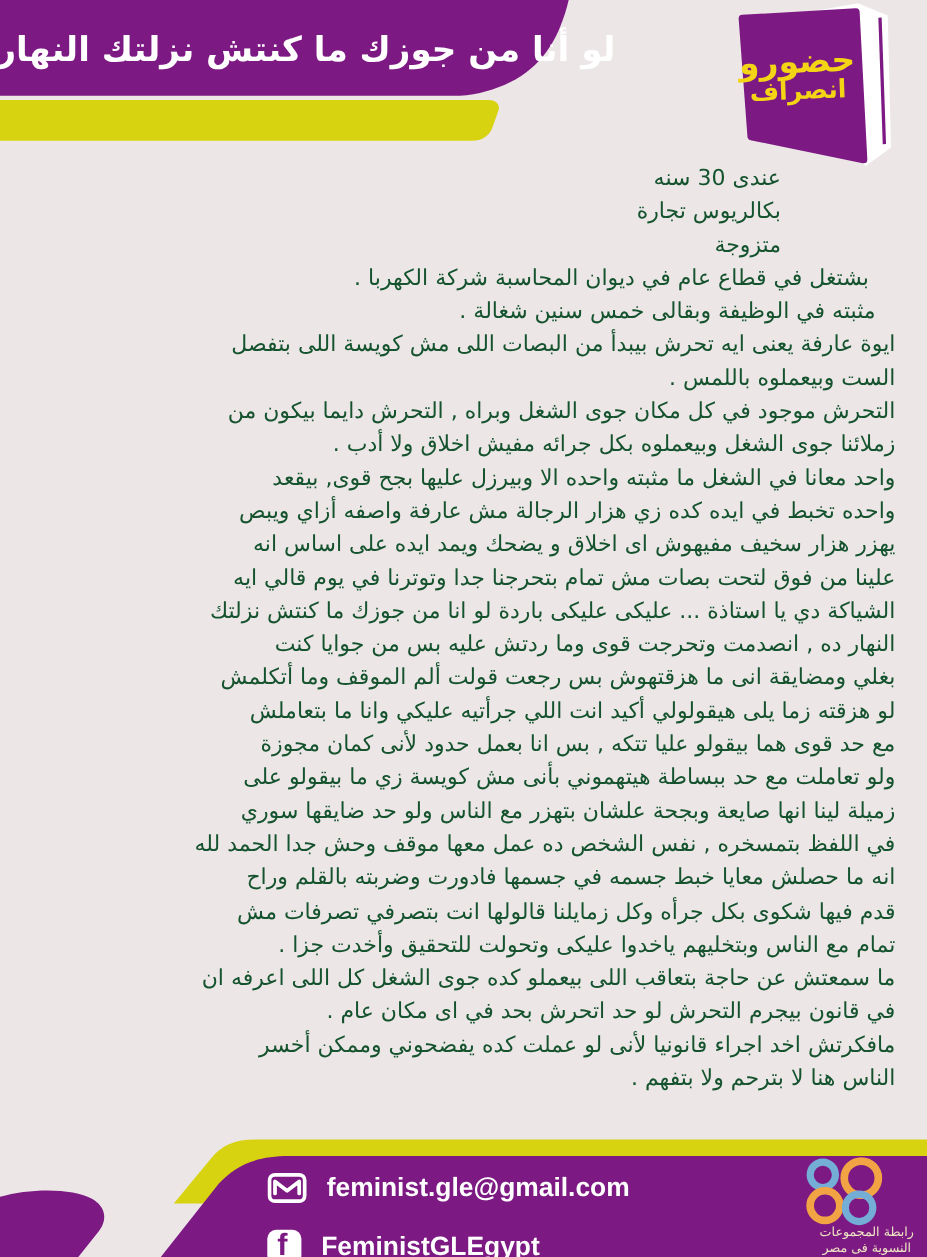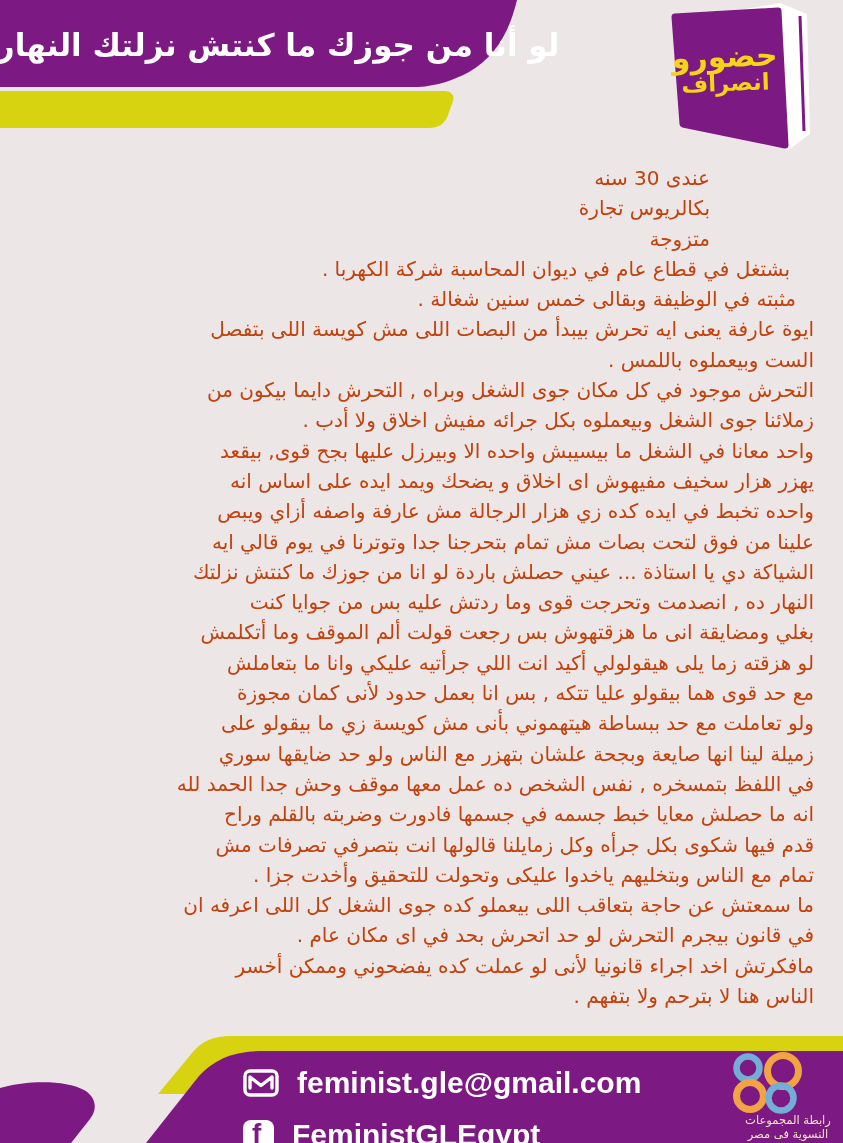--- a/index.html
+++ b/index.html
@@ -26,37 +26,37 @@
     position:absolute;left:12px;top:40px;width:106px;
     text-align:center;transform:rotate(-2deg);
     color:#f3d515;font-weight:bold;direction:rtl;line-height:1.0;
   }
   .book-text .l1{font-size:30px;}
   .book-text .l2{font-size:23px;}
 
   
   .bodytext{
     left:28px;top:146px;width:786px;height:886px;
-    direction:rtl;text-align:right;color:#c2410c;overflow:hidden;margin-top:17px;
+    direction:rtl;text-align:right;color:#14532d;overflow:hidden;
   }
   .tline{
     font-size:20px;line-height:30.3px;white-space:nowrap;
     font-family:"DejaVu Sans",sans-serif;
   }
   .tline:nth-child(1),.tline:nth-child(2),.tline:nth-child(3){padding-right:104px;}
   .tline:nth-child(4){padding-right:24px;}
   .tline:nth-child(5){padding-right:18px;text-align:right;}
 
   
   .footer-svg{left:0;top:1030px;}
   .contact-row{position:absolute;display:flex;align-items:center;gap:18px;}
   .row-email{left:243px;top:1066px;}
   .row-fb{left:243px;top:1118px;}
   .contact-text{
-    color:#ffffff;font-weight:bold;font-size:30px;
+    color:#ffffff;font-weight:bold;font-size:24px;
     font-family:"Liberation Sans",sans-serif;white-space:nowrap;
   }
   .fb-icon{
     width:31px;height:31px;background:#ffffff;border-radius:8px;
     position:relative;overflow:hidden;
   }
   .fb-icon::before{
     content:"f";position:absolute;left:9px;top:-2px;
     color:#7c1983;font-weight:bold;font-size:28px;
     font-family:"Liberation Sans",sans-serif;
@@ -93,25 +93,25 @@
   <div class="abs bodytext">
       <div class="tline" dir="rtl">عندى 30 سنه</div>
       <div class="tline" dir="rtl">بكالريوس تجارة</div>
       <div class="tline" dir="rtl">متزوجة</div>
       <div class="tline" dir="rtl">بشتغل في قطاع عام في ديوان المحاسبة شركة الكهربا .</div>
       <div class="tline" dir="rtl">مثبته في الوظيفة وبقالى خمس سنين شغالة .</div>
       <div class="tline" dir="rtl">ايوة عارفة يعنى ايه تحرش بيبدأ من البصات اللى مش كويسة اللى بتفصل</div>
       <div class="tline" dir="rtl">الست وبيعملوه باللمس .</div>
       <div class="tline" dir="rtl">التحرش موجود في كل مكان جوى الشغل وبراه , التحرش دايما بيكون من</div>
       <div class="tline" dir="rtl">زملائنا جوى الشغل وبيعملوه بكل جرائه مفيش اخلاق ولا أدب .</div>
-      <div class="tline" dir="rtl">واحد معانا في الشغل ما بيسيبش واحده الا وبيرزل عليها بجح قوى, بيقعد</div>
+      <div class="tline" dir="rtl">واحد معانا في الشغل ما مثبته واحده الا وبيرزل عليها بجح قوى, بيقعد</div>
+      <div class="tline" dir="rtl">واحده تخبط في ايده كده زي هزار الرجالة مش عارفة واصفه أزاي ويبص</div>
       <div class="tline" dir="rtl">يهزر هزار سخيف مفيهوش اى اخلاق و يضحك ويمد ايده على اساس انه</div>
-      <div class="tline" dir="rtl">واحده تخبط في ايده كده زي هزار الرجالة مش عارفة واصفه أزاي ويبص</div>
       <div class="tline" dir="rtl">علينا من فوق لتحت بصات مش تمام بتحرجنا جدا وتوترنا في يوم قالي ايه</div>
-      <div class="tline" dir="rtl">الشياكة دي يا استاذة ... عيني حصلش باردة لو انا من جوزك ما كنتش نزلتك</div>
+      <div class="tline" dir="rtl">الشياكة دي يا استاذة ... عليكى عليكى باردة لو انا من جوزك ما كنتش نزلتك</div>
       <div class="tline" dir="rtl">النهار ده , انصدمت وتحرجت قوى وما ردتش عليه بس من جوايا كنت</div>
       <div class="tline" dir="rtl">بغلي ومضايقة انى ما هزقتهوش بس رجعت قولت ألم الموقف وما أتكلمش</div>
       <div class="tline" dir="rtl">لو هزقته زما يلى هيقولولي أكيد انت اللي جرأتيه عليكي وانا ما بتعاملش</div>
       <div class="tline" dir="rtl">مع حد قوى هما بيقولو عليا تتكه , بس انا بعمل حدود لأنى كمان مجوزة</div>
       <div class="tline" dir="rtl">ولو تعاملت مع حد ببساطة هيتهموني بأنى مش كويسة زي ما بيقولو على</div>
       <div class="tline" dir="rtl">زميلة لينا انها صايعة وبجحة علشان بتهزر مع الناس ولو حد ضايقها سوري</div>
       <div class="tline" dir="rtl">في اللفظ بتمسخره , نفس الشخص ده عمل معها موقف وحش جدا الحمد لله</div>
       <div class="tline" dir="rtl">انه ما حصلش معايا خبط جسمه في جسمها فادورت وضربته  بالقلم وراح</div>
       <div class="tline" dir="rtl">قدم فيها شكوى بكل جرأه وكل زمايلنا قالولها انت بتصرفي تصرفات مش</div>
       <div class="tline" dir="rtl">تمام مع الناس وبتخليهم ياخدوا عليكى وتحولت للتحقيق وأخدت جزا .</div>

